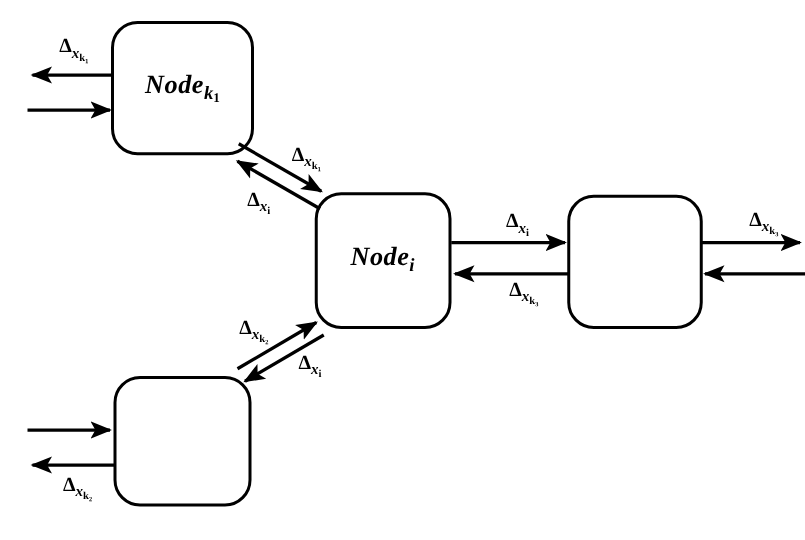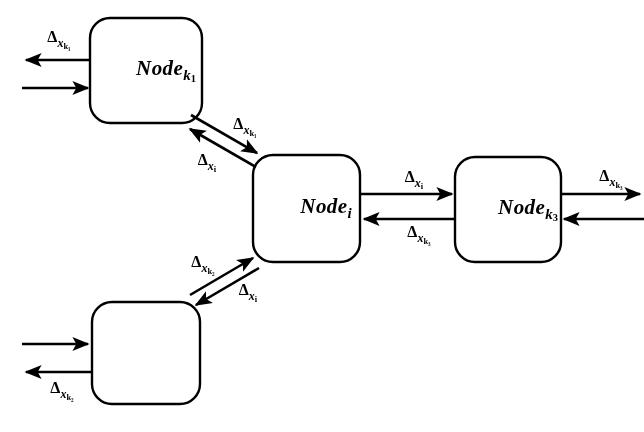--- a/index.html
+++ b/index.html
@@ -41,21 +41,20 @@
     position: absolute;
     font-family: "Liberation Serif", serif;
     font-weight: bold;
     font-style: italic;
     color: #000000;
     white-space: nowrap;
     font-size: 21px;
     line-height: 1;
     transform: translate(-50%, -50%);
     letter-spacing: 0.4px;
-    margin-left: 20px;
   }
   .node-label .sub {
     font-size: 15px;
     vertical-align: -0.30em;
     font-style: italic;
     font-weight: bold;
     letter-spacing: 0;
   }
   .node-label .sub .subsub {
     font-size: 10.5px;
@@ -126,21 +125,20 @@
     <line class="edge-line" x1="259" y1="268" x2="196" y2="305" marker-end="url(#ah)"></line>
 
     <line class="edge-line" x1="22" y1="344" x2="88" y2="344" marker-end="url(#ah)"></line>
     <line class="edge-line" x1="92" y1="372" x2="26" y2="372" marker-end="url(#ah)"></line>
   </svg>
 
   <div class="node-label" style="left:146px; top:71px;"><span>Node</span><span class="sub"><span>k</span><span class="subsub">1</span></span></div>
 
   <div class="node-label" style="left:306px; top:209px;text-align:right;"><span>Node</span><span class="sub"><span>i</span><span class="subsub"></span></span></div>
 
-  <div class="node-label" style="left:508px; top:210px;"><span>Node</span><span class="sub"><span>k</span><span class="subsub">3</span></span></div>
 
 
   <div class="edge-label" style="left:59px; top:40px;"><span class="delta">Δ</span><span class="sub1">x</span><span class="sub2"><span class="subsub">k₁</span></span></div>
 
   <div class="edge-label" style="left:245px; top:127px;"><span class="delta">Δ</span><span class="sub1">x</span><span class="sub2"><span class="subsub">k₁</span></span></div>
 
   <div class="edge-label" style="left:207px; top:163px;"><span class="delta">Δ</span><span class="sub1">x</span><span class="sub2"><span class="subsub">i</span></span></div>
 
   <div class="edge-label" style="left:414px; top:180px;"><span class="delta">Δ</span><span class="sub1">x</span><span class="sub2"><span class="subsub">i</span></span></div>
 

